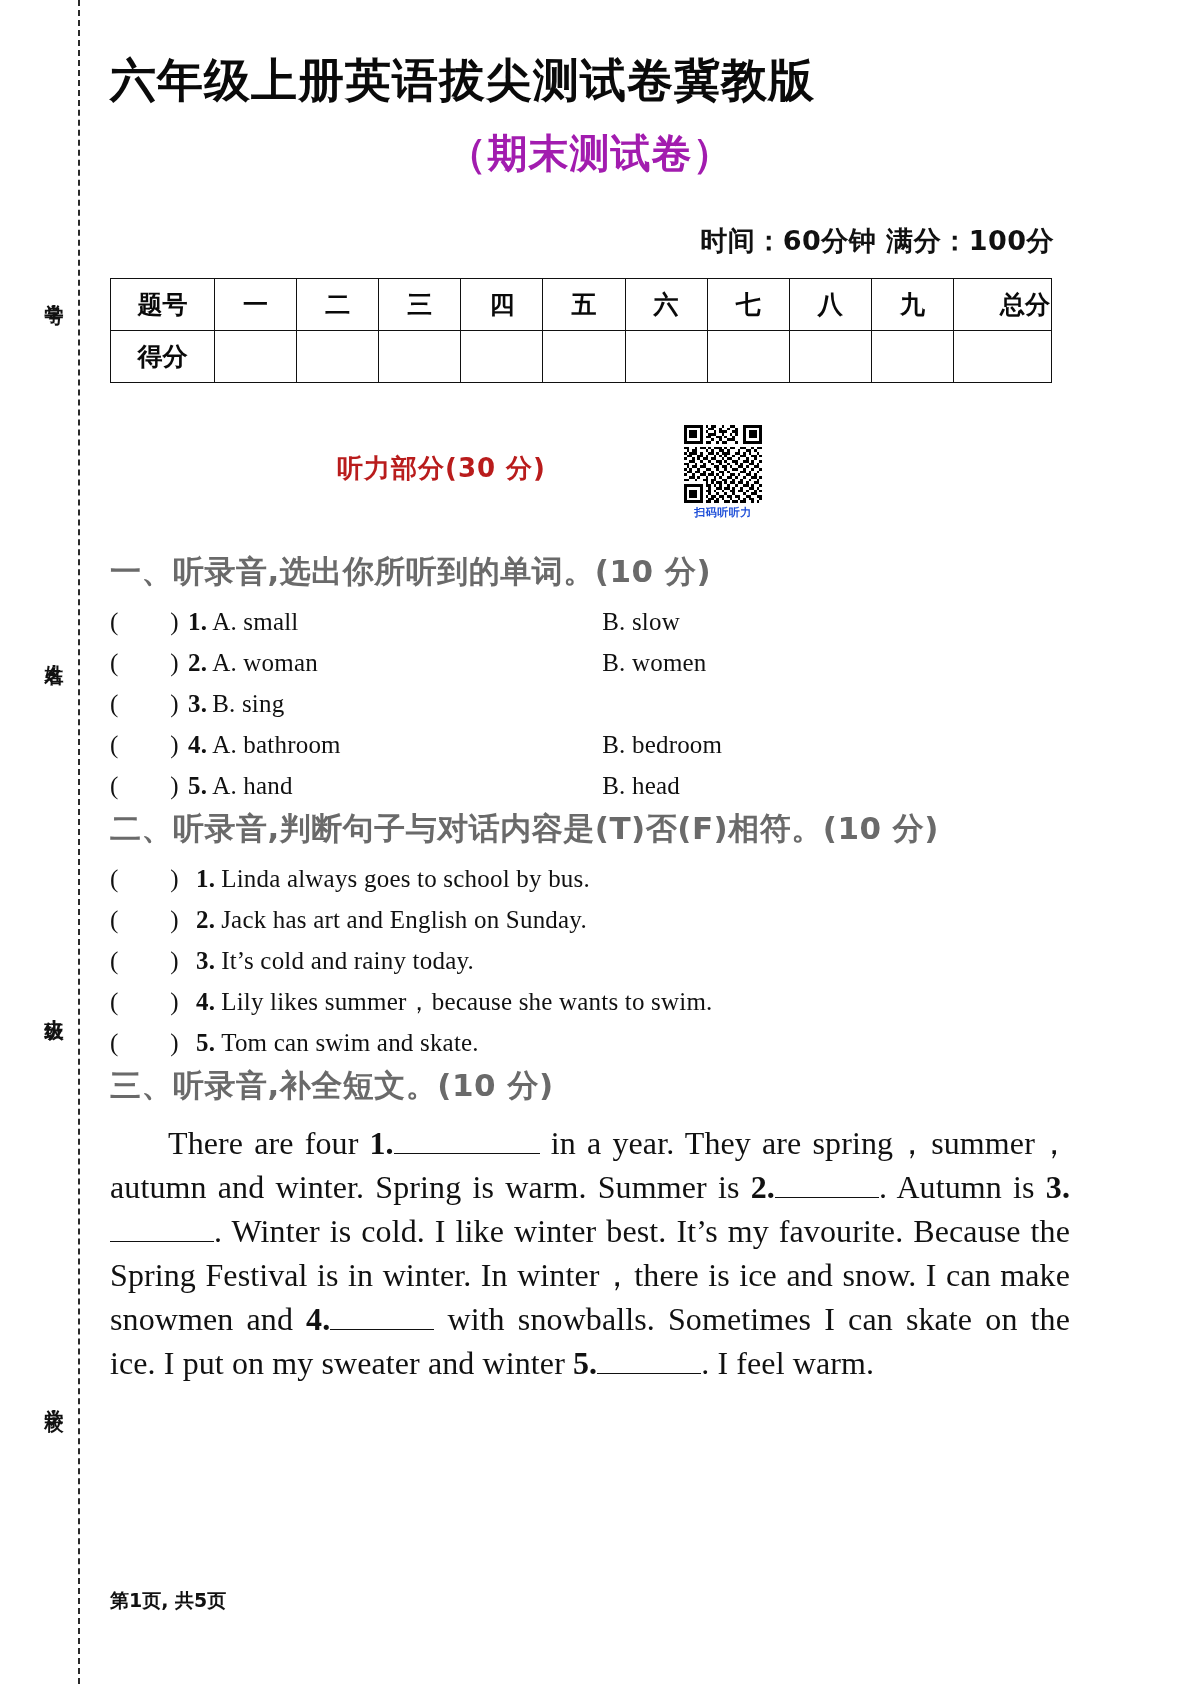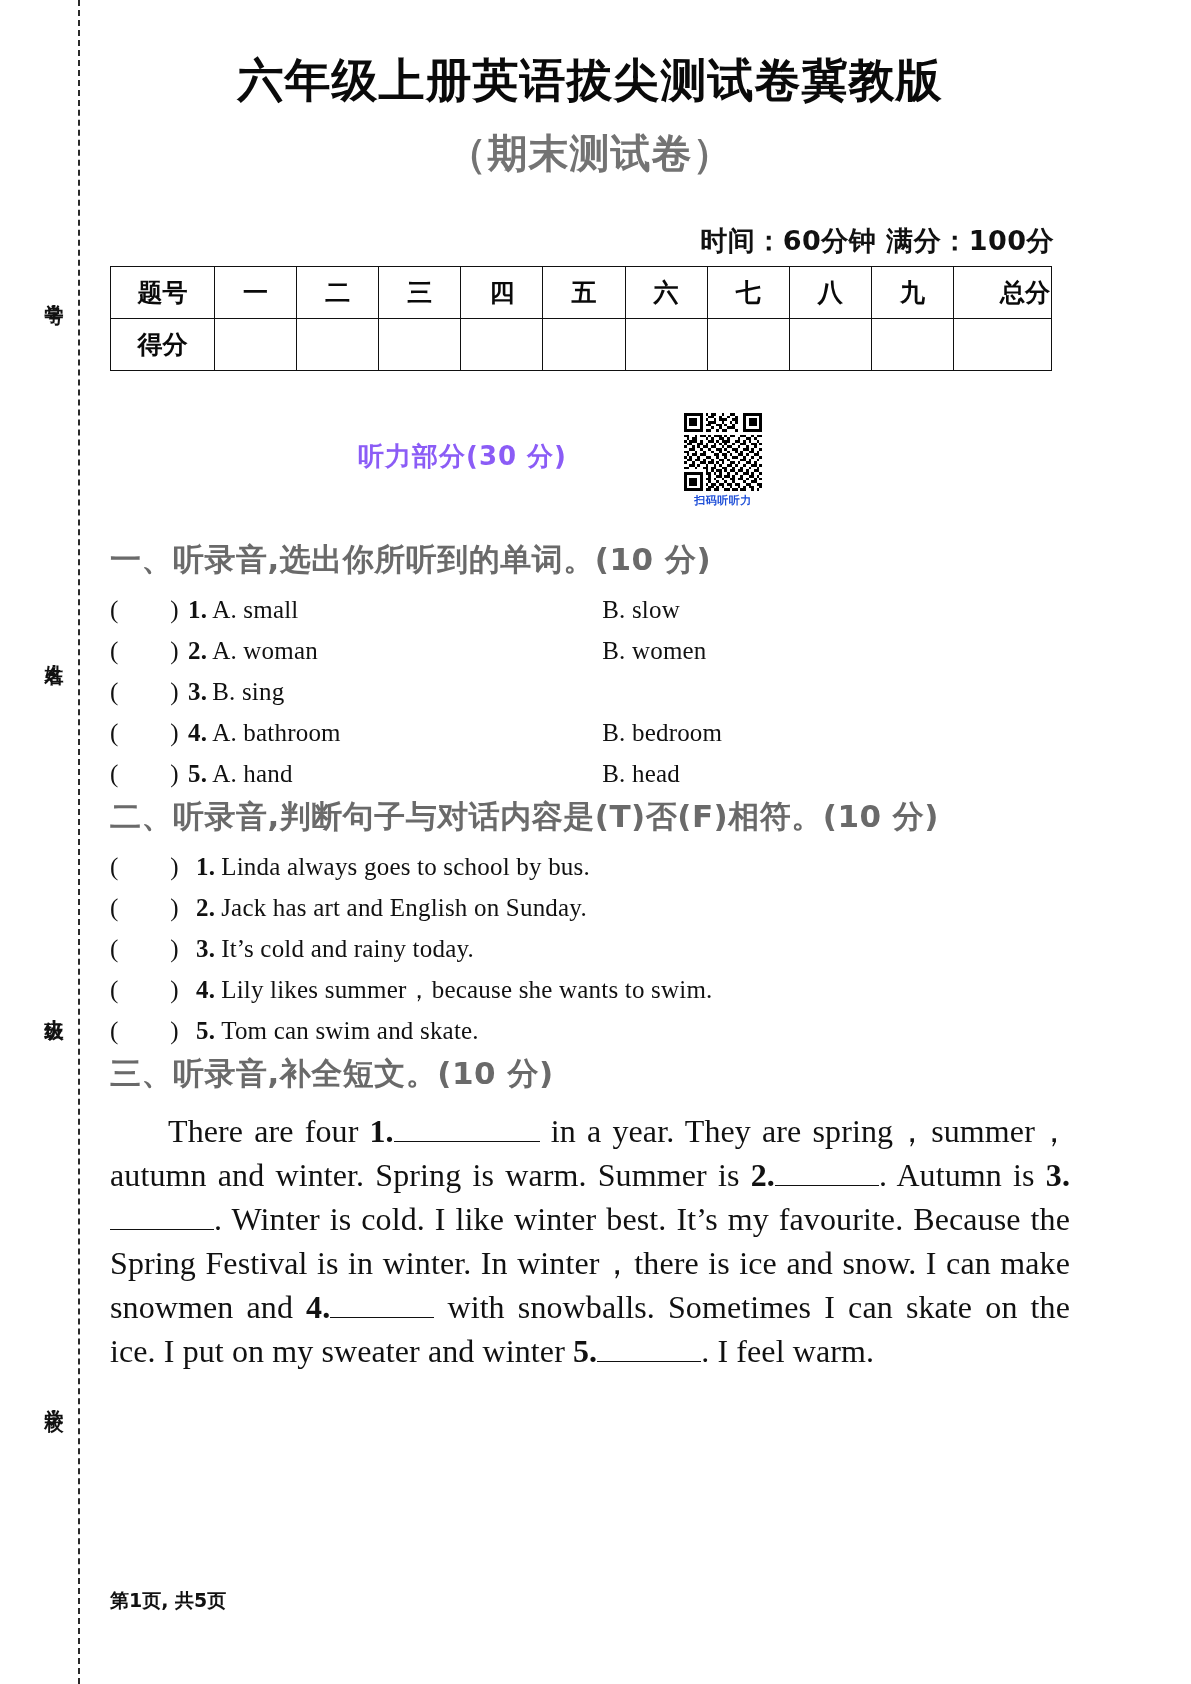--- a/index.html
+++ b/index.html
@@ -48,52 +48,52 @@
     position: absolute;
     left: 110px;
     top: 0;
     width: 960px;
     height: 1684px;
   }
 
   
   .title-main {
     margin-top: 52px;
-    text-align: center;
+    text-align: left;
     font-family: "DejaVu Sans", "Liberation Sans", sans-serif;
     font-weight: 700;
     font-size: 46px;
     letter-spacing: 1px;
     line-height: 1.25;
     color: #0a0a0a;
   }
   .title-sub {
     margin-top: 16px;
     text-align: center;
     font-family: "DejaVu Sans", "Liberation Sans", sans-serif;
     font-weight: 700;
     font-size: 40px;
     letter-spacing: 1px;
-    color: #737373;
+    color: #a21caf;
   }
 
   
   .meta-line {
     margin-top: 42px;
     text-align: right;
     padding-right: 16px;
     font-family: "DejaVu Sans", "Liberation Sans", sans-serif;
     font-weight: 700;
     font-size: 27px;
     letter-spacing: 0.5px;
   }
 
   
   table.score-table {
-    margin-top: 7px;
+    margin-top: 19px;
     width: 942px;
     border-collapse: collapse;
     table-layout: fixed;
     padding-left: 40px;
   }
   table.score-table td {
     border: 1.6px solid #111;
     height: 52px;
     text-align: center;
     vertical-align: middle;
@@ -106,26 +106,26 @@
   table.score-table td.total-cell { width: 98px; text-align: right; }
 
   
   .listen-row {
     position: relative;
     margin-top: 42px;
     height: 110px;
   }
   .listen-title {
     position: absolute;
-    left: 248px;
+    left: 227px;
     top: 26px;
     font-family: "DejaVu Sans", "Liberation Sans", sans-serif;
     font-weight: 700;
     font-size: 26px;
-    color: #8b5cf6;
+    color: #b91c1c;
     letter-spacing: 1px;
   }
   .qr-wrap {
     position: absolute;
     left: 567px;
     top: 0px;
     width: 92px;
     text-align: center;
   }
   .qr-img { width: 78px; height: 78px; display: block; margin: 0 auto; }

